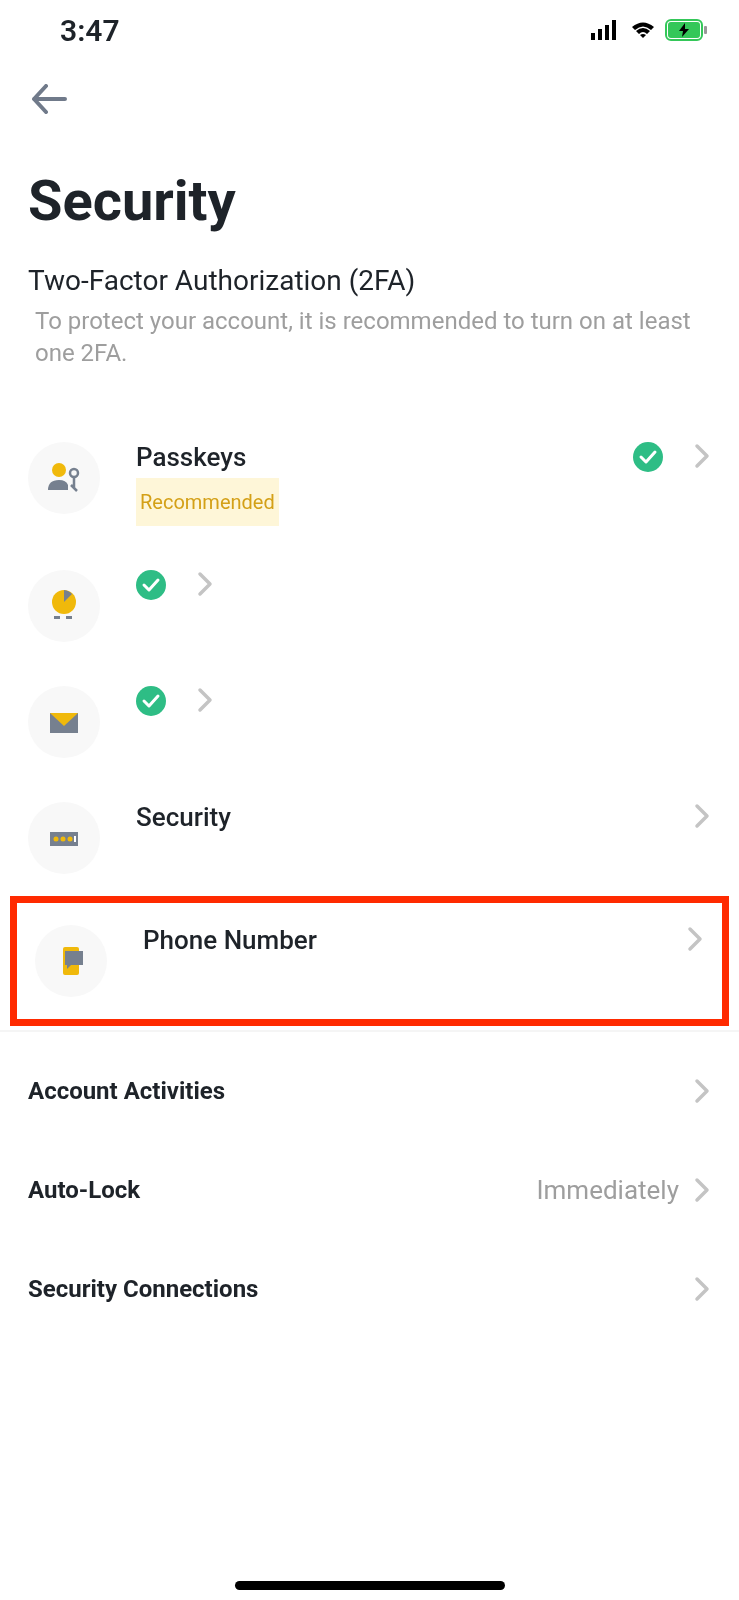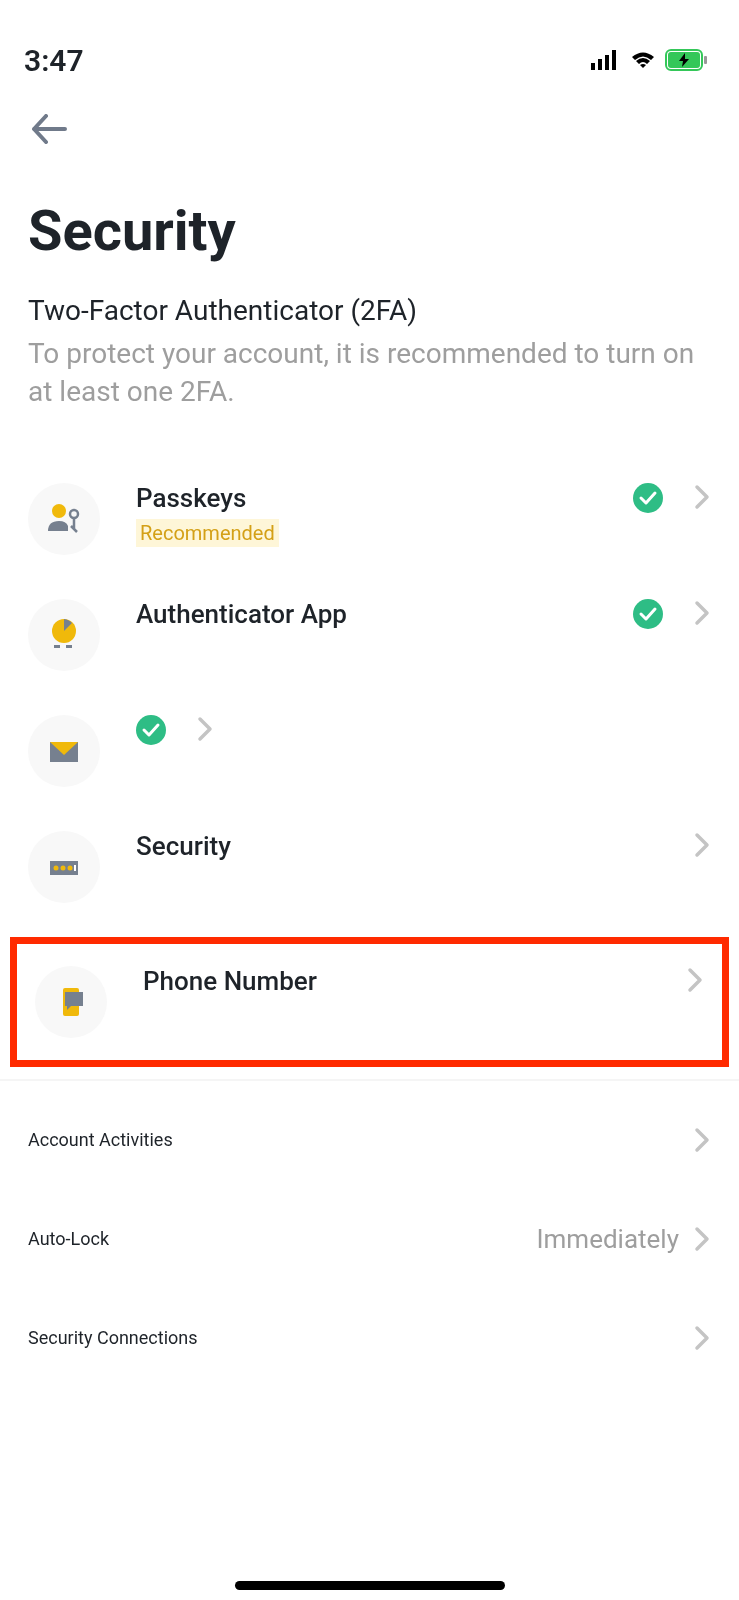--- a/index.html
+++ b/index.html
@@ -12,23 +12,22 @@
       width: 739px;
       height: 1600px;
       background: #ffffff;
       color: #1e2329;
       position: relative;
     }
     .status-bar {
       display: flex;
       justify-content: space-between;
       align-items: center;
-      padding: 14px 30px 14px 24px;
+      padding: 14px 30px 14px 60px;
       height: 60px;
-      margin-top: 30px;
     }
     .status-time {
       font-size: 30px;
       font-weight: 600;
     }
     .status-icons {
       display: flex;
       align-items: center;
       gap: 8px;
     }
@@ -52,38 +51,39 @@
     .section-header {
       padding: 0 28px;
     }
     .section-title {
       font-size: 28px;
       font-weight: 400;
       color: #1e2329;
       margin-bottom: 8px;
     }
     .section-desc {
-      font-size: 28px;
+      font-size: 24px;
       color: #9e9e9e;
       line-height: 1.35;
+      margin-left: 7px;
     }
     .list {
       margin-top: 50px;
     }
     .list-item {
       display: flex;
       align-items: flex-start;
       padding: 22px 28px;
       min-height: 100px;
       cursor: pointer;
       position: relative;
     }
     .list-item.highlighted {
       border: 7px solid #ff2a00;
-      margin: 12px 10px;
+      margin: 0 10px;
       padding: 22px 18px;
     }
     .icon-circle {
       width: 72px;
       height: 72px;
       border-radius: 50%;
       background: #f8f8f8;
       display: flex;
       align-items: center;
       justify-content: center;
@@ -101,21 +101,21 @@
       font-size: 26px;
       font-weight: 500;
       color: #1e2329;
     }
     .item-badge {
       display: inline-block;
       margin-top: 6px;
       font-size: 20px;
       color: #d4a017;
       background: #fef6d8;
-      padding: 2px 4px;
+      padding: 12px 4px;
     }
     .check-icon {
       width: 30px;
       height: 30px;
       margin-right: 30px;
       flex-shrink: 0;
     }
     .chevron {
       width: 18px;
       height: 28px;
@@ -131,22 +131,22 @@
     }
     .simple-item {
       display: flex;
       align-items: center;
       justify-content: space-between;
       padding: 35px 28px;
       cursor: pointer;
     }
     .simple-item .item-label {
       flex: 1;
-      font-size: 18px;
-      font-weight: 400;
+      font-size: 24px;
+      font-weight: 700;
     }
     .item-value {
       font-size: 26px;
       color: #9e9e9e;
       margin-right: 14px;
     }
     .home-indicator {
       position: absolute;
       bottom: 10px;
       left: 50%;
@@ -187,21 +187,21 @@
   <div class="back-btn">
     <svg width="36" height="30" viewBox="0 0 36 30">
       <path d="M15 2 L3 15 L15 28 M3 15 L34 15" stroke="#707a8a" stroke-width="4" fill="none" stroke-linecap="round" stroke-linejoin="round"></path>
     </svg>
   </div>
 </div>
 
 <h1 class="page-title">Security</h1>
 
 <div class="section-header">
-  <div class="section-title">Two-Factor Authenticator (2FA)</div>
+  <div class="section-title">Two-Factor Authorization (2FA)</div>
   <div class="section-desc">To protect your account, it is recommended to turn on at least one 2FA.</div>
 </div>
 
 <div class="list">
 
   <div class="list-item">
     <div class="icon-circle">
       <svg viewBox="0 0 40 40">
         <circle cx="15" cy="12" r="7" fill="#f0b90b"></circle>
         <path d="M4 32 Q4 22 15 22 Q22 22 24 27 L24 32 Z" fill="#76808f"></path>
@@ -223,23 +223,20 @@
   </div>
 
   <div class="list-item">
     <div class="icon-circle">
       <svg viewBox="0 0 40 40">
         <circle cx="20" cy="16" r="12" fill="#f0b90b"></circle>
         <path d="M20 4 A12 12 0 0 1 28 8 L20 16 Z" fill="#76808f"></path>
         <rect x="10" y="30" width="6" height="3" fill="#76808f"></rect>
         <rect x="22" y="30" width="6" height="3" fill="#76808f"></rect>
       </svg>
-    </div>
-    <div class="item-text">
-      <div class="item-label">Authenticator App</div>
     </div>
     <svg class="check-icon" viewBox="0 0 30 30">
       <circle cx="15" cy="15" r="15" fill="#2ebd85"></circle>
       <path d="M8 15 L13 20 L22 10" stroke="#fff" stroke-width="3" fill="none" stroke-linecap="round" stroke-linejoin="round"></path>
     </svg>
     <svg class="chevron" viewBox="0 0 18 28">
       <path d="M4 4 L14 14 L4 24" stroke="#c4c4c4" stroke-width="3.5" fill="none" stroke-linecap="round" stroke-linejoin="round"></path>
     </svg>
   </div>
 

